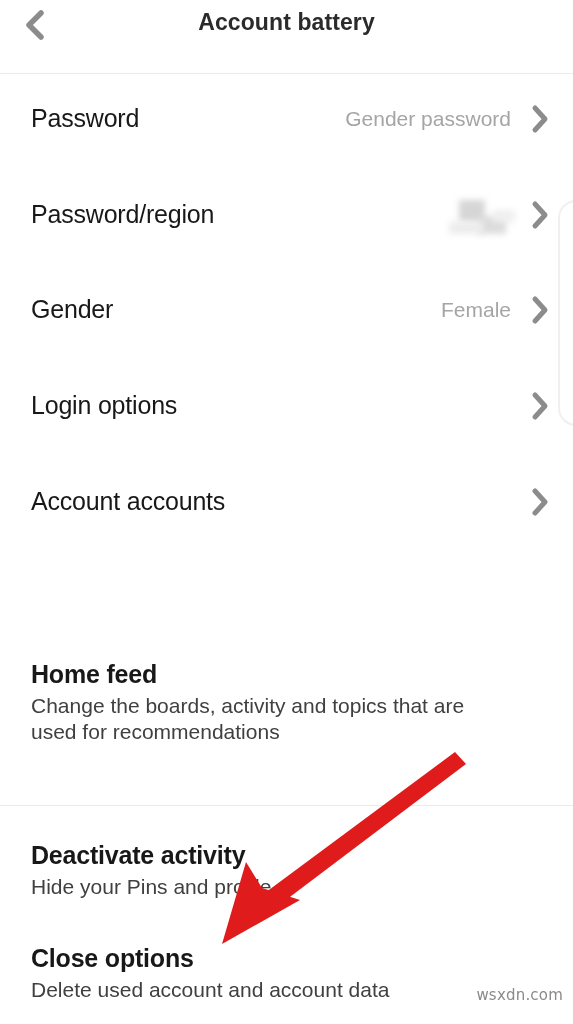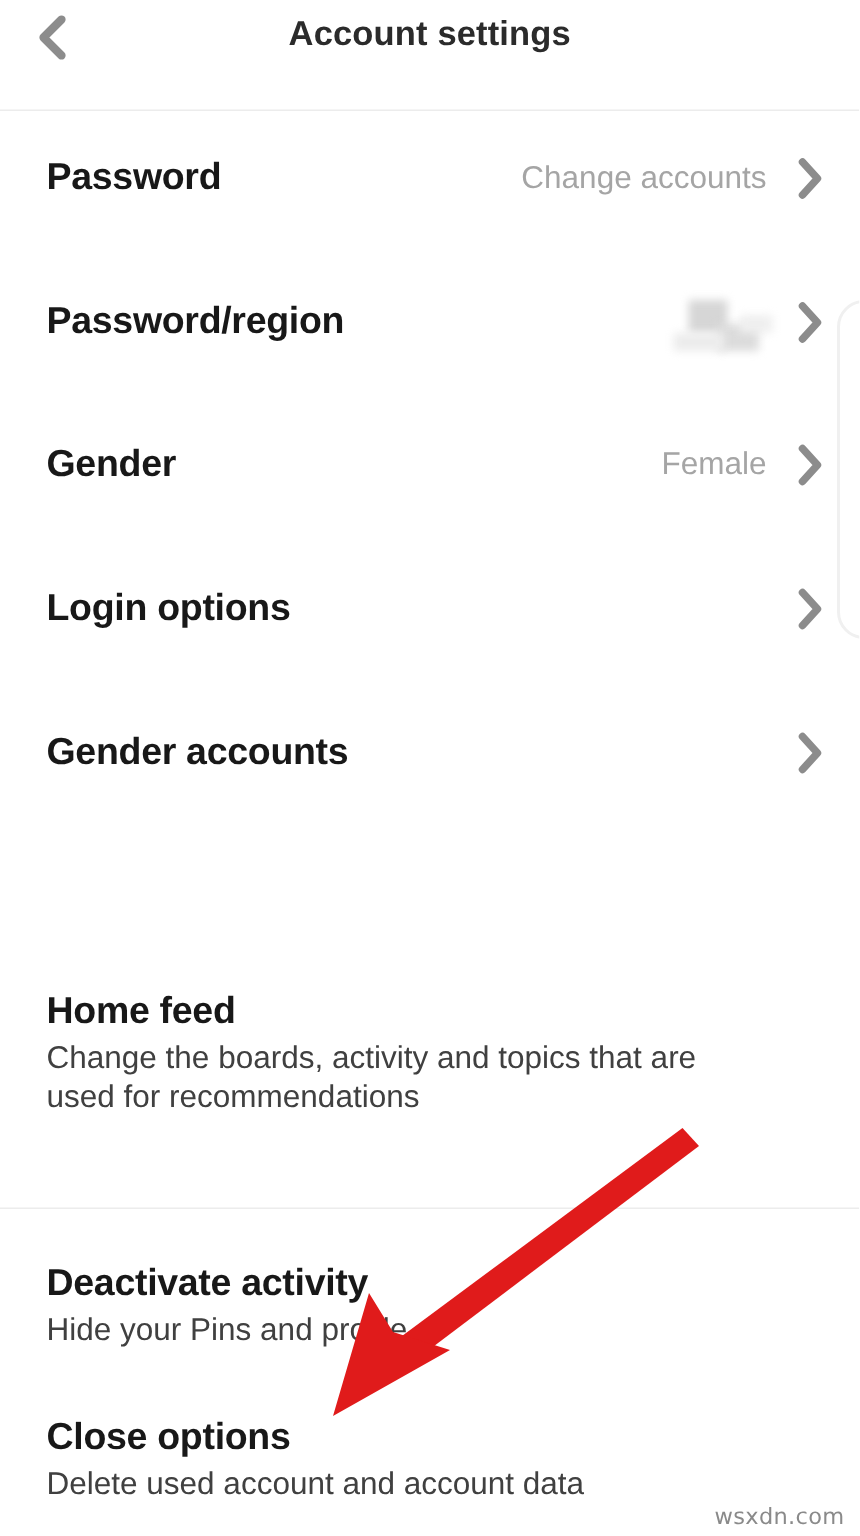--- a/index.html
+++ b/index.html
@@ -72,21 +72,21 @@
     width: 573px;
     height: 60px;
     cursor: pointer;
   }
 
   .row-label {
     position: absolute;
     left: 31px;
     top: 0;
     font-size: 25px;
-    font-weight: 700;
+    font-weight: 400;
     color: #181818;
     letter-spacing: -0.2px;
     white-space: nowrap;
   }
 
   .row-value {
     position: absolute;
     right: 62px;
     top: 3px;
     font-size: 21px;
@@ -173,49 +173,49 @@
     top: 0;
     width: 573px;
     height: 1024px;
     pointer-events: none;
   }
 
   
   .watermark {
     position: absolute;
     right: 10px;
-    bottom: 4px;
+    bottom: 20px;
     font-size: 15px;
     color: #8a8a8a;
     font-family: "DejaVu Sans", sans-serif;
     letter-spacing: 0.2px;
   }
 </style>
 </head>
 <body>
 
 <div class="screen">
 
   <div class="header">
     <div class="back-btn">
       <span>
         <svg width="26" height="34" viewBox="0 0 26 34" aria-hidden="true">
           <polyline points="19,5 7,17 19,29" fill="none" stroke="#8c8c8c" stroke-width="5.5" stroke-linecap="round" stroke-linejoin="round"></polyline>
         </svg>
       </span>
     </div>
-    <div class="header-title">Account settings</div>
+    <div class="header-title">Account battery</div>
   </div>
   <div class="divider header-div"></div>
 
   <div class="edge-panel"></div>
 
   <div class="row" style="top:104px">
     <div class="row-label">Password</div>
-    <div class="row-value">Change accounts</div>
+    <div class="row-value">Gender password</div>
     <div class="chevron">
       <svg width="24" height="30" viewBox="0 0 24 30" aria-hidden="true">
         <polyline points="7,4 17,15 7,26" fill="none" stroke="#8c8c8c" stroke-width="5" stroke-linecap="round" stroke-linejoin="round"></polyline>
       </svg>
     </div>
   </div>
 
   <div class="row" style="top:200px">
     <div class="row-label">Password/region</div>
     <div class="redacted">
@@ -245,21 +245,21 @@
     <div class="row-label">Gender</div>
     <div class="row-value">Female</div>
     <div class="chevron">
       <svg width="24" height="30" viewBox="0 0 24 30" aria-hidden="true">
         <polyline points="7,4 17,15 7,26" fill="none" stroke="#8c8c8c" stroke-width="5" stroke-linecap="round" stroke-linejoin="round"></polyline>
       </svg>
     </div>
   </div>
 
   <div class="row" style="top:487px">
-    <div class="row-label">Gender accounts</div>
+    <div class="row-label">Account accounts</div>
     <div class="row-value"></div>
     <div class="chevron">
       <svg width="24" height="30" viewBox="0 0 24 30" aria-hidden="true">
         <polyline points="7,4 17,15 7,26" fill="none" stroke="#8c8c8c" stroke-width="5" stroke-linecap="round" stroke-linejoin="round"></polyline>
       </svg>
     </div>
   </div>
 
 
   <div class="stack-row" style="top:660px">

